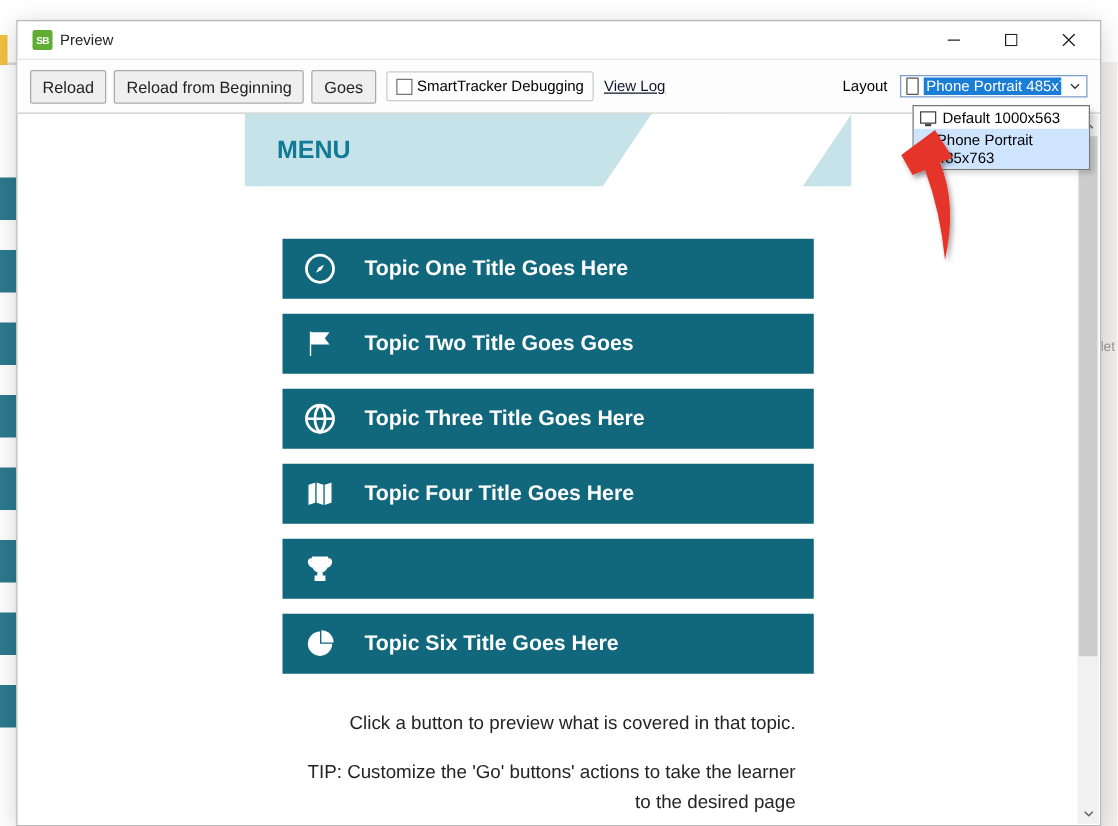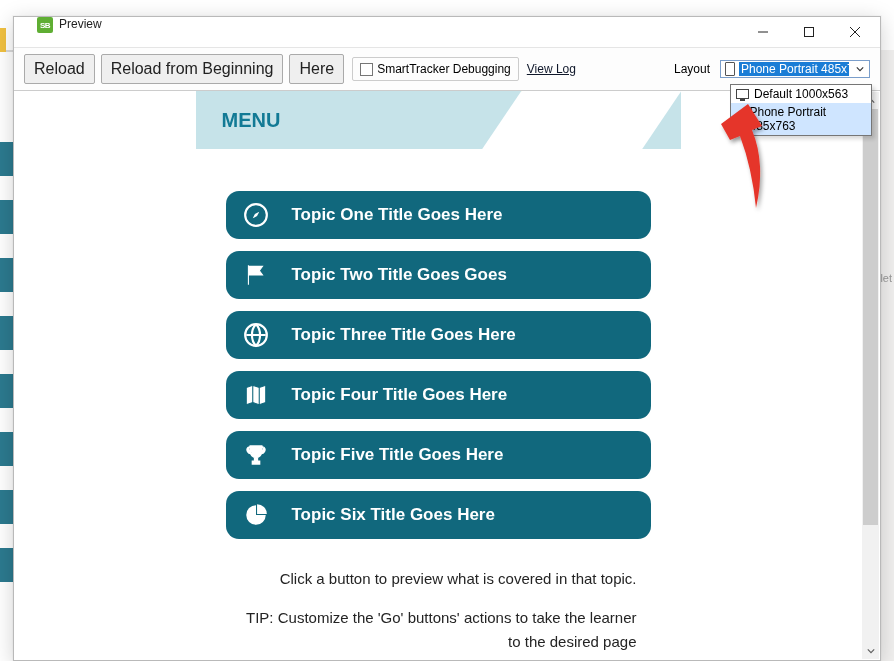--- a/index.html
+++ b/index.html
@@ -31,21 +31,21 @@
   }
 
   
   .window {
     position: absolute; left: 13px; top: 16px; right: 13px; bottom: 0;
     background: #fff; border: 1px solid #b9b9b9; z-index: 5;
     display: flex; flex-direction: column;
     box-shadow: 0 4px 20px rgba(0,0,0,0.18), 0 0 0 1px rgba(0,0,0,0.02);
   }
   .titlebar {
-    height: 30px; display: flex; align-items: flex-start; padding: 0 2px 0 23px;
+    height: 30px; display: flex; align-items: center; padding: 0 2px 0 12px;
     font-size: 12px; color: #222;
   }
   .app-icon {
     width: 16px; height: 16px; margin-right: 6px;
     background: #5fae33; border-radius: 2px; position: relative;
     display:inline-flex;align-items:center;justify-content:center;
   }
   .app-icon::after{
     content:"SB"; font-size:8px; font-weight:700; color:#fff; letter-spacing:-0.5px;
   }
@@ -56,21 +56,21 @@
   }
   .win-btn svg { width: 10px; height: 10px; }
 
   
   .toolbar {
     height: 44px; border-top: 1px solid #e5e5e5; border-bottom: 1px solid #ccc;
     display: flex; align-items: center; padding: 0 10px; gap: 6px;
     position: relative; background:#fdfdfd;
   }
   .btn {
-    font-family: inherit; font-size: 16px; padding: 5px 9px;
+    font-family: inherit; font-size: 13px; padding: 5px 9px;
     background: #efefef; border: 1px solid #aaa; border-radius: 2px;
     cursor: default; color:#222;
   }
   .chk-wrap {
     display: flex; align-items: center; gap: 4px; margin-left: 2px;
     padding: 4px 7px; border: 1px solid #ccc; border-radius: 2px;
   }
   .chk { width: 13px; height: 13px; border: 1px solid #767676; background: #fff; }
   .chk-label { font-size: 12px; }
   .viewlog { font-size: 12px; color: #0f172a; text-decoration: underline; margin-left: 2px; }
@@ -131,21 +131,21 @@
   }
   .menu-header .cutout{
     position:absolute; right: -1px; top:-1px; width: 160px; height: 60px; background:#fff;
     transform: skewX(-34deg); transform-origin: top right;
   }
 
   .topics { padding: 42px 30px 0; display:flex; flex-direction:column; gap:12px;}
   .topic {
     background:#11687d; color:#fff; height:48px; display:flex;
     align-items:center; gap:22px; padding:0 16px;
-    font-size:17px; font-weight:600;border-radius:13px;
+    font-size:17px; font-weight:600;
   }
   .topic .t-icon{ width:28px; display:flex;align-items:center;justify-content:center;}
   .topic svg{ width:26px;height:26px; fill:none; stroke:#fff; stroke-width:2;}
 
   .body-text { padding: 28px 44px 0; font-size:15px; color:#242424; line-height:1.55;text-align:right;}
   .body-text p{ margin-bottom:16px;}
 
   
   .arrow-anno {
     position: absolute; left: 716px; top: 104px; z-index: 60;
@@ -188,21 +188,21 @@
     <div class="win-btn close">
       <svg viewBox="0 0 10 10">
           <path d="M0 0 L10 10 M10 0 L0 10" stroke="currentColor" stroke-width="1"></path>
         </svg>
     </div>
   </div>
 
   <div class="toolbar">
     <button class="btn">Reload</button>
     <button class="btn">Reload from Beginning</button>
-    <button class="btn">Here</button>
+    <button class="btn">Goes</button>
     <div class="chk-wrap">
       <span class="chk"></span>
       <span class="chk-label">SmartTracker Debugging</span>
     </div>
     <a class="viewlog">View Log</a>
 
     <span class="layout-label">Layout</span>
 
     <div class="layout-select">
       <span class="sel-icon"></span>
@@ -269,21 +269,20 @@
                 </svg>
             </span>
             <span>Topic Four Title Goes Here</span>
           </div>
           <div class="topic">
             <span class="t-icon">
               <svg viewBox="0 0 24 24">
                   <path d="M7 4 H17 V9 A5 5 0 0 1 7 9 Z M11 14 V18 H9 V20 H15 V18 H13 V14 M5 5 H7 M17 5 H19 M5 5 A3 3 0 0 0 8 10 M19 5 A3 3 0 0 1 16 10" fill="#fff" stroke="#fff"></path>
                 </svg>
             </span>
-            <span>Topic Five Title Goes Here</span>
           </div>
           <div class="topic">
             <span class="t-icon">
               <svg viewBox="0 0 24 24">
                   <path d="M12 3 V12 H21 A9 9 0 1 1 12 3 Z" fill="#fff" stroke="none"></path>
                   <path d="M13 2 A9 9 0 0 1 22 11 H13 Z" fill="#fff" stroke="none"></path>
                 </svg>
             </span>
             <span>Topic Six Title Goes Here</span>
           </div>

